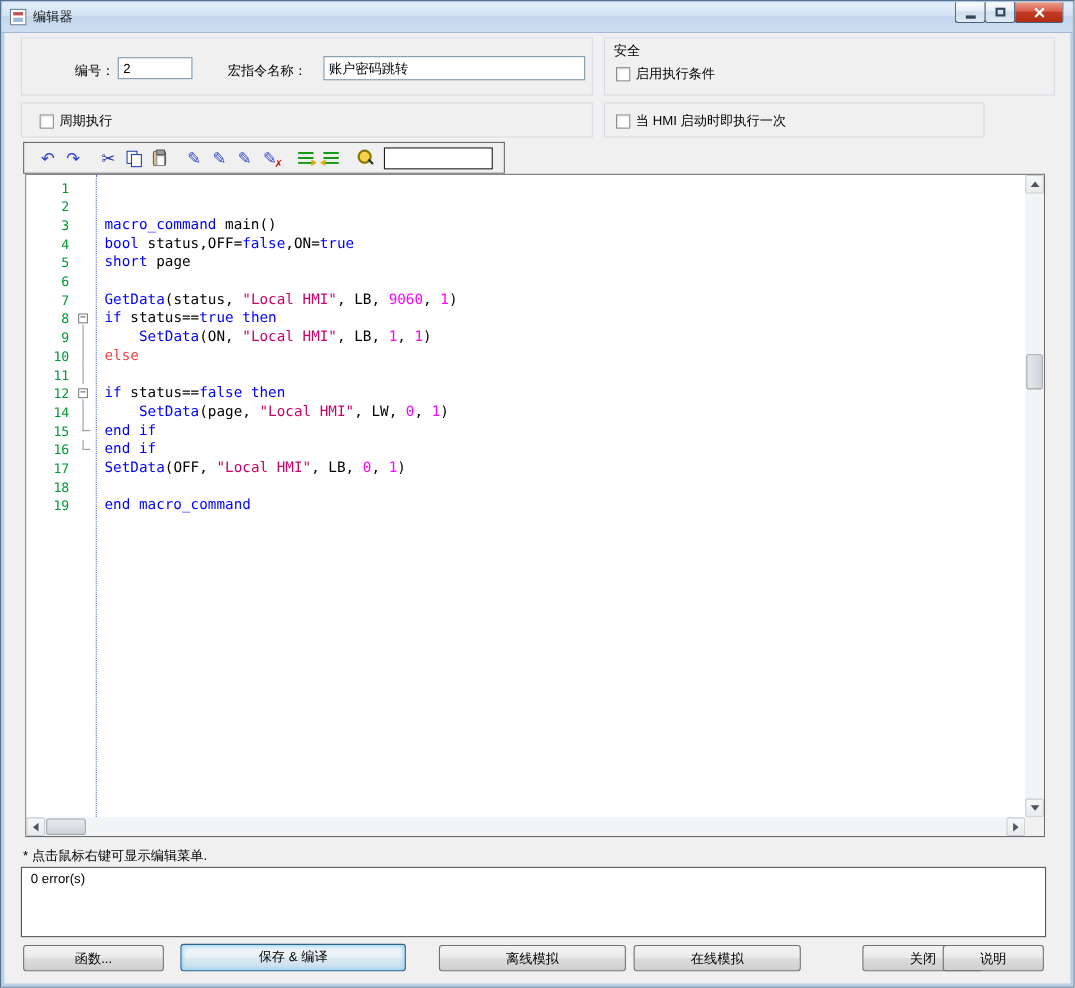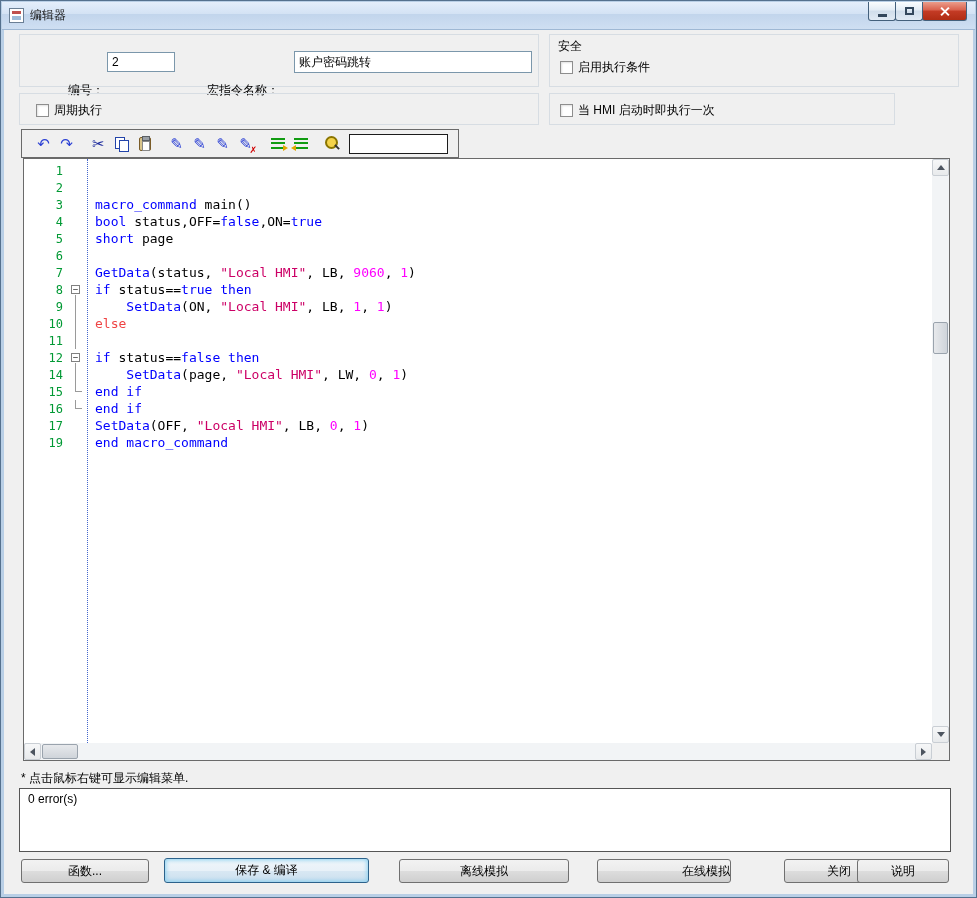--- a/index.html
+++ b/index.html
@@ -53,21 +53,21 @@
 
   
   .groupbox {
     position: absolute; border: 1px solid #d7dde3; background: transparent;
   }
   .gb1 { left: 18px; top: 33px;  width: 520px; height: 53px; }
   .gb2 { left: 548px; top: 33px; width: 410px; height: 53px; }
   .gb3 { left: 18px; top: 92px;  width: 520px; height: 32px; }
   .gb4 { left: 548px; top: 92px; width: 346px; height: 32px; }
   .gb-caption { position: absolute; left: 8px; top: 3px; color: #000; }
-  .fld-label { position: absolute; color: #000; margin-top: 26px; }
+  .fld-label { position: absolute; color: #000; }
   .lbl-id   { left: 48px;  top: 21px; }
   .lbl-name { left: 187px; top: 21px; }
   .text-input {
     position: absolute; background: #fff; border: 1px solid #7b97ab;
     font-family: inherit; font-size: 12px; padding: 1px 4px; height: 20px;
   }
   .inp-id   { left: 87px;  top: 17px; width: 68px; }
   .inp-name { left: 274px; top: 16px; width: 238px; height: 22px; }
   .cb-row { position: absolute; display: flex; align-items: center; gap: 5px; }
   .cbr2 { left: 10px; top: 24px; }
@@ -181,21 +181,21 @@
     font-family: inherit; font-size: 12px; color: #000; cursor: default;
   }
   .btn-functions { left: 20px;  width: 128px; }
   .btn-save {
     left: 163px; width: 205px; top: 857px; height: 25px;
     border-color: #2c628b;
     box-shadow: inset 0 0 4px 1px #8bd0f0;
     background: linear-gradient(#f0f6fa, #e8f1f8 50%, #d9e8f3 50%, #cbdfee);
   }
   .btn-offline { left: 398px; width: 170px; }
-  .btn-online  { left: 596px; width: 134px; text-align: right; }
+  .btn-online  { left: 575px; width: 152px; }
   .btn-close2  { left: 783px; width: 110px; }
   .btn-help    { left: 856px; width: 92px; }
 </style>
 </head>
 <body>
 
 <div class="window">
 
   <div class="titlebar">
     <span class="win-icon"></span>
@@ -300,20 +300,21 @@
         <div class="code-line"><span class="ln" style="color: rgb(1, 153, 52);">7</span><span class="fold none"></span><span class="code-text"><span style="color: rgb(0, 0, 255);">GetData</span><span style="color: rgb(0, 0, 0);">(status, </span><span style="color: rgb(204, 0, 102);">"Local HMI"</span><span style="color: rgb(0, 0, 0);">, LB, </span><span style="color: rgb(255, 0, 255);">9060</span><span style="color: rgb(0, 0, 0);">, </span><span style="color: rgb(255, 0, 255);">1</span><span style="color: rgb(0, 0, 0);">)</span></span></div>
         <div class="code-line"><span class="ln" style="color: rgb(1, 153, 52);">8</span><span class="fold box"><span class="fold-box">−</span></span><span class="code-text"><span style="color: rgb(0, 0, 255);">if</span><span style="color: rgb(0, 0, 0);"> status==</span><span style="color: rgb(0, 0, 255);">true</span><span style="color: rgb(0, 0, 0);"> </span><span style="color: rgb(0, 0, 255);">then</span></span></div>
         <div class="code-line"><span class="ln" style="color: rgb(1, 153, 52);">9</span><span class="fold line"></span><span class="code-text"><span style="color: rgb(0, 0, 0);">    </span><span style="color: rgb(0, 0, 255);">SetData</span><span style="color: rgb(0, 0, 0);">(ON, </span><span style="color: rgb(204, 0, 102);">"Local HMI"</span><span style="color: rgb(0, 0, 0);">, LB, </span><span style="color: rgb(255, 0, 255);">1</span><span style="color: rgb(0, 0, 0);">, </span><span style="color: rgb(255, 0, 255);">1</span><span style="color: rgb(0, 0, 0);">)</span></span></div>
         <div class="code-line"><span class="ln" style="color: rgb(1, 153, 52);">10</span><span class="fold line"></span><span class="code-text"><span style="color: #ef4444;">else</span></span></div>
         <div class="code-line"><span class="ln" style="color: rgb(1, 153, 52);">11</span><span class="fold line"></span><span class="code-text"></span></div>
         <div class="code-line"><span class="ln" style="color: rgb(1, 153, 52);">12</span><span class="fold box"><span class="fold-box">−</span></span><span class="code-text"><span style="color: rgb(0, 0, 255);">if</span><span style="color: rgb(0, 0, 0);"> status==</span><span style="color: rgb(0, 0, 255);">false</span><span style="color: rgb(0, 0, 0);"> </span><span style="color: rgb(0, 0, 255);">then</span></span></div>
         <div class="code-line"><span class="ln" style="color: rgb(1, 153, 52);">14</span><span class="fold line"></span><span class="code-text"><span style="color: rgb(0, 0, 0);">    </span><span style="color: rgb(0, 0, 255);">SetData</span><span style="color: rgb(0, 0, 0);">(page, </span><span style="color: rgb(204, 0, 102);">"Local HMI"</span><span style="color: rgb(0, 0, 0);">, LW, </span><span style="color: rgb(255, 0, 255);">0</span><span style="color: rgb(0, 0, 0);">, </span><span style="color: rgb(255, 0, 255);">1</span><span style="color: rgb(0, 0, 0);">)</span></span></div>
         <div class="code-line"><span class="ln" style="color: rgb(1, 153, 52);">15</span><span class="fold end"></span><span class="code-text"><span style="color: rgb(0, 0, 255);">end if</span></span></div>
         <div class="code-line"><span class="ln" style="color: rgb(1, 153, 52);">16</span><span class="fold end"></span><span class="code-text"><span style="color: rgb(0, 0, 255);">end if</span></span></div>
         <div class="code-line"><span class="ln" style="color: rgb(1, 153, 52);">17</span><span class="fold none"></span><span class="code-text"><span style="color: rgb(0, 0, 255);">SetData</span><span style="color: rgb(0, 0, 0);">(OFF, </span><span style="color: rgb(204, 0, 102);">"Local HMI"</span><span style="color: rgb(0, 0, 0);">, LB, </span><span style="color: rgb(255, 0, 255);">0</span><span style="color: rgb(0, 0, 0);">, </span><span style="color: rgb(255, 0, 255);">1</span><span style="color: rgb(0, 0, 0);">)</span></span></div>
+        <div class="code-line"><span class="ln" style="color: rgb(1, 153, 52);">18</span><span class="fold none"></span><span class="code-text"></span></div>
         <div class="code-line"><span class="ln" style="color: rgb(1, 153, 52);">19</span><span class="fold none"></span><span class="code-text"><span style="color: rgb(0, 0, 255);">end macro_command</span></span></div>
       </div>
 
     <div class="vscroll">
       <div class="sb-btn up">
           <span class="tri tri-up"></span>
         </div>
       <div class="v-thumb"></div>
       <div class="sb-btn down">
           <span class="tri tri-down"></span>

